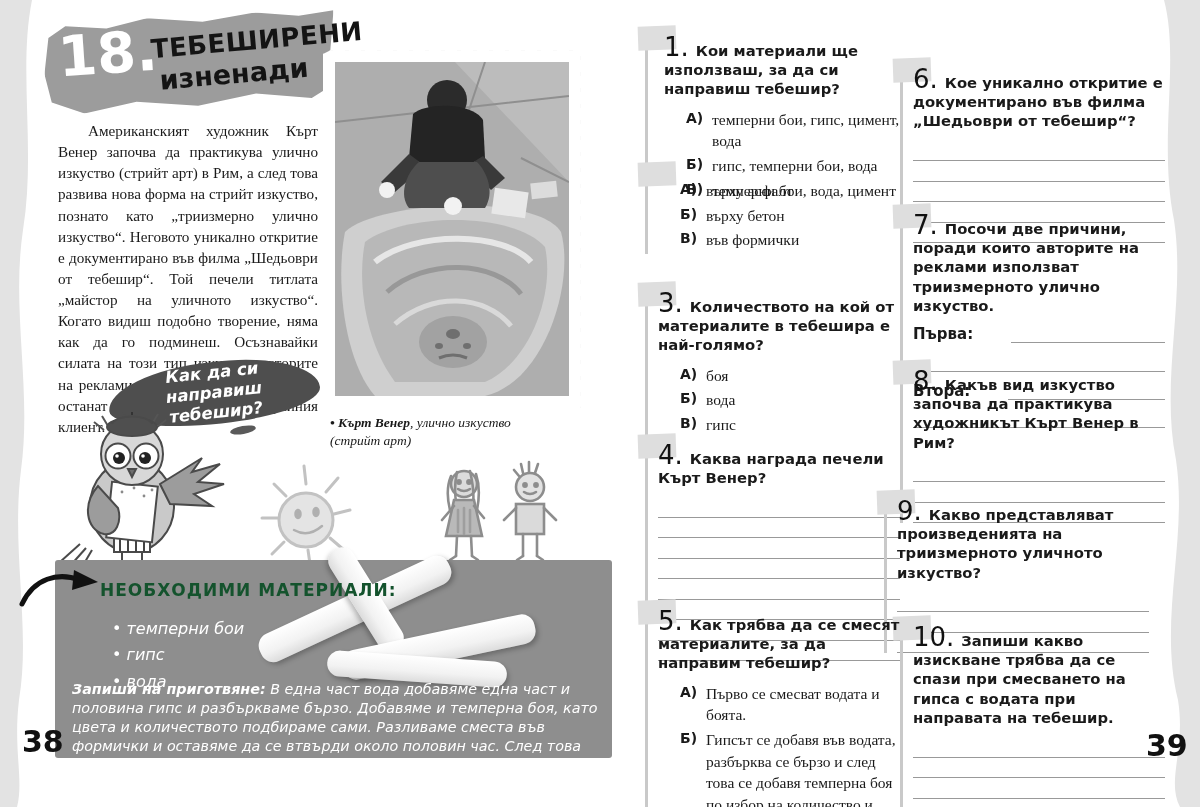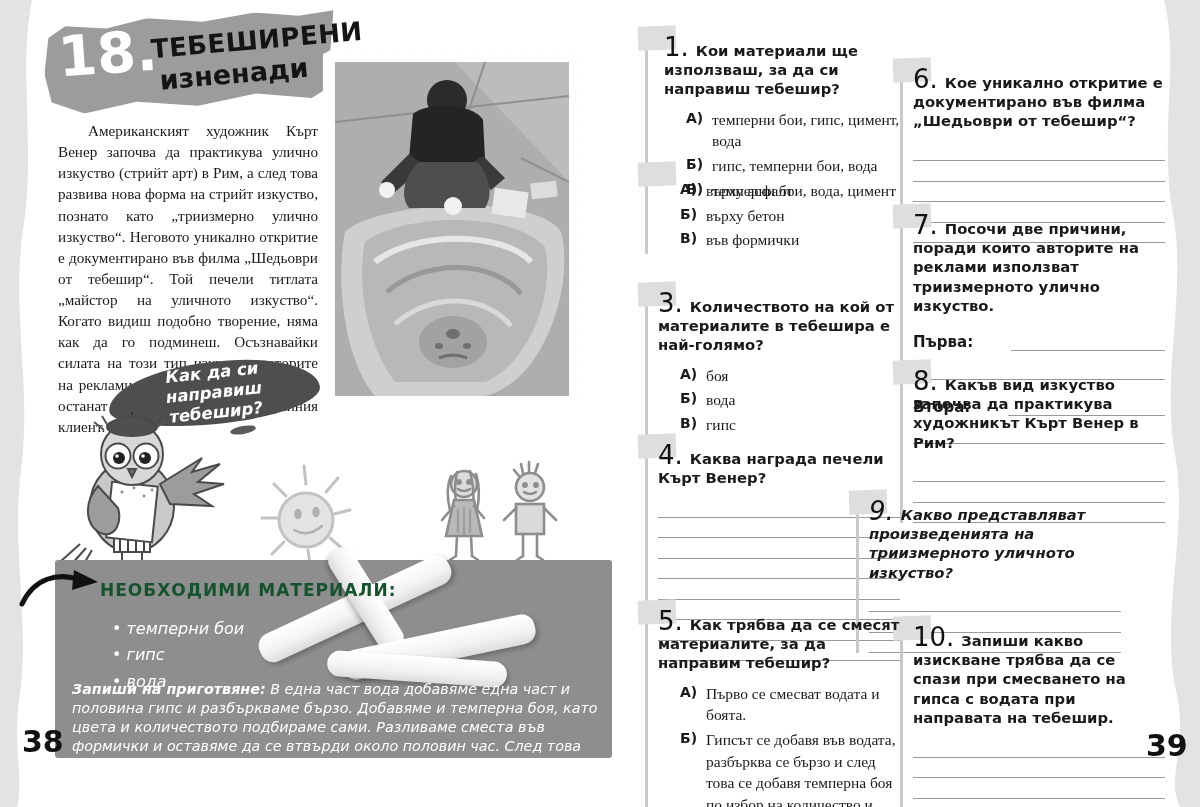--- a/index.html
+++ b/index.html
@@ -54,21 +54,21 @@
   .tape{position:absolute;left:-10px;top:-8px;width:38px;height:24px;background:#dedede;transform:rotate(-2deg);z-index:0;}
   .qhead{position:relative;z-index:1;}
   .qnum{font-size:26px;line-height:1;margin-right:7px;color:#111;}
   .qtext{font-size:14.8px;font-weight:bold;line-height:1.3;}
   .opts{margin:10px 0 0 22px;}
   .opt{display:flex;margin-bottom:3px;}
   .optletter{width:26px;flex:0 0 26px;font-weight:bold;font-size:14px;padding-top:1px;}
   .opttext{font-family:"Liberation Serif","DejaVu Serif",serif;font-size:15.5px;line-height:1.4;}
   .wlines{margin-top:10px;}
   .wline{height:19.5px;border-bottom:1px solid #999;}
-  .ansrow{display:flex;align-items:flex-end;margin-top:18px;gap:32px;}
+  .ansrow{display:flex;align-items:flex-end;margin-top:10px;gap:32px;}
   .anslabel{font-size:15px;font-weight:bold;white-space:nowrap;margin-right:6px;}
   .ansline{flex:1;border-bottom:1px solid #999;height:16px;}
 </style>
 </head>
 <body>
 
 <div id="canvas">
 
   <svg class="edge-svg" style="left:0;width:42px;" viewBox="0 0 42 807">
     <path d="M0 0 L32 0 C18 70 36 150 23 230 C11 310 32 390 21 470 C11 550 31 630 19 700 C13 750 24 780 17 807 L0 807 Z" fill="#e3e3e3"></path>
@@ -196,20 +196,23 @@
       <path d="M78 52 C90 40 138 40 148 58 L150 96 C120 108 96 106 74 96 Z" fill="#242424"></path>
       <path d="M74 92 L46 120 L60 130 L90 104 Z" fill="#3a3a3a"></path>
       <path d="M148 94 L170 116 L156 128 L132 104 Z" fill="#3a3a3a"></path>
       <path d="M84 100 C70 112 64 134 74 146 L150 146 C160 130 152 110 142 100 Z" fill="#4e4e4e"></path>
       <circle cx="52" cy="128" r="8" fill="#f2f2f2"></circle>
         <circle cx="118" cy="144" r="9" fill="#f2f2f2"></circle>
       <rect x="158" y="128" width="34" height="26" fill="#e8e8e8" transform="rotate(8 175 141)"></rect>
       <rect x="196" y="120" width="26" height="16" fill="#dcdcdc" transform="rotate(-6 209 128)"></rect>
     </svg>
   </div>
+  <div class="abs caption serif">
+    <span class="nm">Кърт Венер</span><span>, улично изкуство (стрийт арт)</span>
+  </div>
 
   <div class="abs matbox">
     <div class="chalk" style="left:196px;top:34px;width:208px;height:30px;transform:rotate(-25deg);"></div>
     <div class="chalk" style="left:252px;top:26px;width:118px;height:27px;transform:rotate(58deg);"></div>
     <div class="chalk" style="left:286px;top:72px;width:196px;height:30px;transform:rotate(-12deg);"></div>
     <div class="chalk" style="left:272px;top:96px;width:180px;height:26px;transform:rotate(4deg);"></div>
   </div>
   <div class="abs mat-head">НЕОБХОДИМИ МАТЕРИАЛИ:</div>
   <div class="abs mat-list">
     <div class="mat-item">темперни бои</div>
@@ -345,21 +348,21 @@
   <div class="q" style="left:900px;top:368px;width:252px;">
     <div class="tape"></div>
     <div class="qhead"><span class="qnum">8.</span><span class="qtext">Какъв вид изкуство започва да практикува художникът Кърт Венер в Рим?</span></div>
     <div class="wlines">
         <div class="wline"></div>
         <div class="wline"></div>
         <div class="wline"></div>
       </div>
   </div>
 
-  <div class="q" style="left:856px;top:498px;width:252px;font-style:italic;">
+  <div class="q" style="left:884px;top:498px;width:252px;">
     <div class="tape"></div>
     <div class="qhead"><span class="qnum">9.</span><span class="qtext">Какво представляват произведенията на триизмерното уличното изкуство?</span></div>
     <div class="wlines">
         <div class="wline"></div>
         <div class="wline"></div>
         <div class="wline"></div>
       </div>
   </div>
 
   <div class="q" style="left:900px;top:624px;width:252px;">

